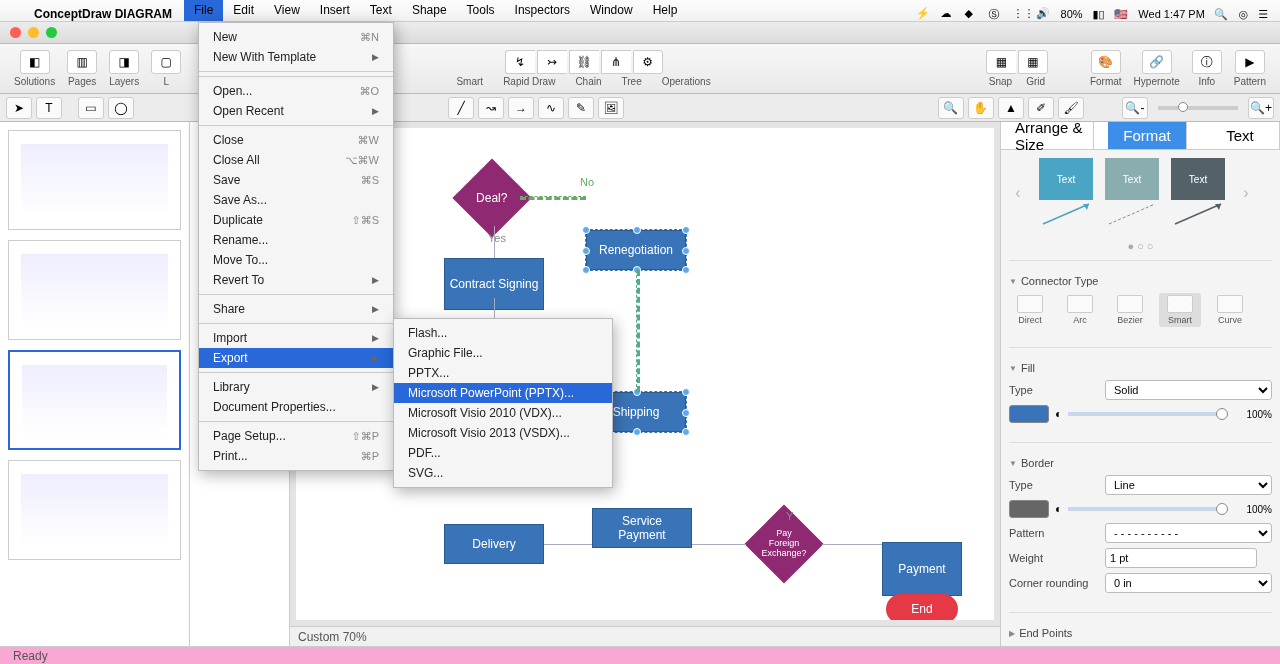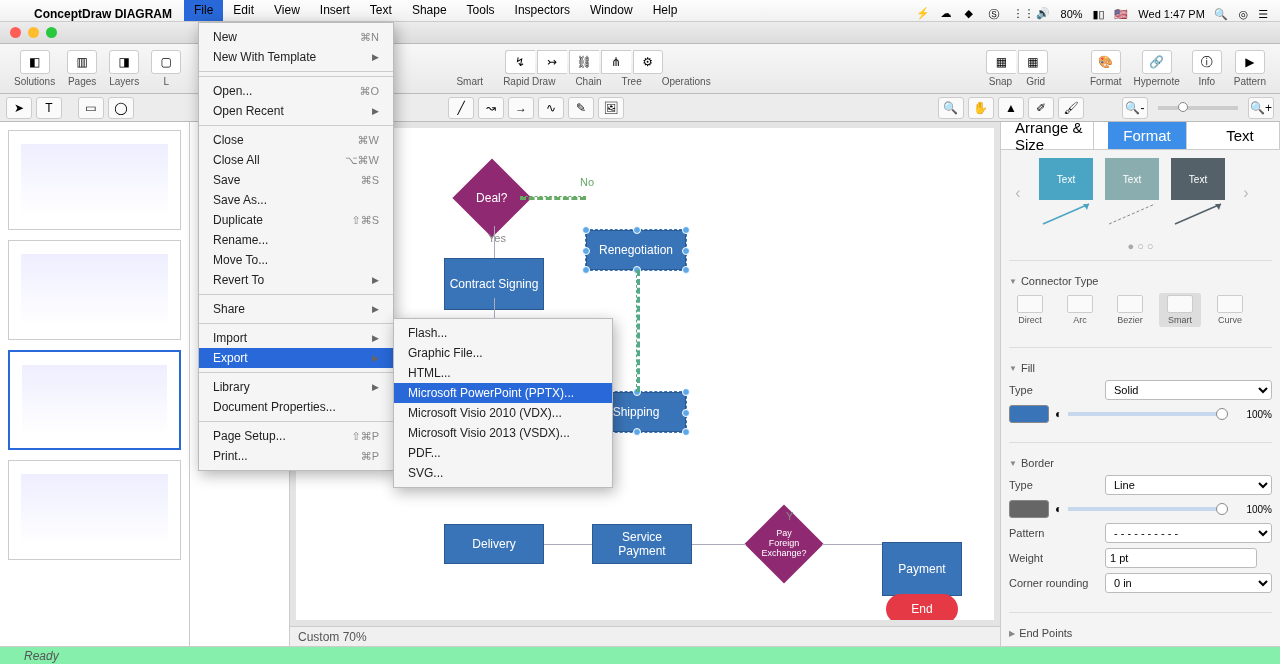--- a/index.html
+++ b/index.html
@@ -102,21 +102,21 @@
 .form-label{width:90px;font-size:11px;color:#444;}
 .form-input{flex:1;height:20px;border:1px solid #bbb;border-radius:3px;background:#fff;font-size:11px;padding:0 4px;}
 .color-swatch{width:40px;height:18px;background:#3a74b8;border:1px solid #888;border-radius:3px;}
 .color-swatch.border-sw{background:#666;}
 .slider-row{display:flex;align-items:center;gap:6px;}
 .slider{flex:1;height:4px;background:#c8d8ec;position:relative;}
 .slider-thumb{position:absolute;right:0;top:-4px;width:12px;height:12px;border-radius:50%;background:#fff;border:1px solid #888;}
 .pct{width:38px;font-size:10px;text-align:right;}
 
 
-.statusbar{height:18px;background:#86efac;border-top:1px solid #ccc;padding:0 24px;font-size:10px;color:#555;line-height:18px;font-style:italic;}
+.statusbar{height:18px;background:#f9a8d4;border-top:1px solid #ccc;padding:0 13px;font-size:10px;color:#555;line-height:18px;}
 
 
 .conn{position:absolute;border-top:1px solid #aab;}
 .conn-v{position:absolute;border-left:1px solid #aab;}
 .conn-dash{border-style:dashed;border-color:#6a6;}
 </style>
 </head>
 <body>
 
 <div class="menubar">
@@ -351,21 +351,21 @@
           <div class="handle" style="right:-5px;bottom:-5px"></div>
         <div class="handle" style="left:46px;top:-5px"></div>
           <div class="handle" style="left:46px;bottom:-5px"></div>
         <div class="handle" style="left:-5px;top:16px"></div>
           <div class="handle" style="right:-5px;top:16px"></div>
       </div>
 
       <div class="node rect" style="left:148px;top:396px;width:100px;height:40px;">
           <span>Delivery</span>
         </div>
-      <div class="node rect" style="left:296px;top:396px;width:100px;height:40px;">
+      <div class="node rect" style="left:296px;top:380px;width:100px;height:40px;">
           <span>Service Payment</span>
         </div>
 
       <div class="node diamond" style="left:460px;top:388px;width:56px;height:56px;">
           <span style="font-size:9px;line-height:1.1;">Pay Foreign Exchange?</span>
         </div>
       <div class="ylabel" style="left:490px;top:382px;">Y</div>
 
       <div class="node rect" style="left:586px;top:396px;width:80px;height:54px;margin-top:18px;">
           <span>Payment</span>
@@ -592,19 +592,19 @@
     </div>
     <div class="dd-item">
       <span>Print...</span>
       <span class="dd-short">⌘P</span>
     </div>
   </div>
 
 <div class="submenu" id="export-dd">
     <div class="dd-item">Flash...</div>
     <div class="dd-item">Graphic File...</div>
-    <div class="dd-item">HTML...</div>
+    <div class="dd-item">PPTX...</div>
     <div class="dd-item highlight">Microsoft PowerPoint (PPTX)...</div>
     <div class="dd-item">Microsoft Visio 2010 (VDX)...</div>
     <div class="dd-item">Microsoft Visio 2013 (VSDX)...</div>
     <div class="dd-item">PDF...</div>
     <div class="dd-item">SVG...</div>
   </div>
 
 </body></html>

